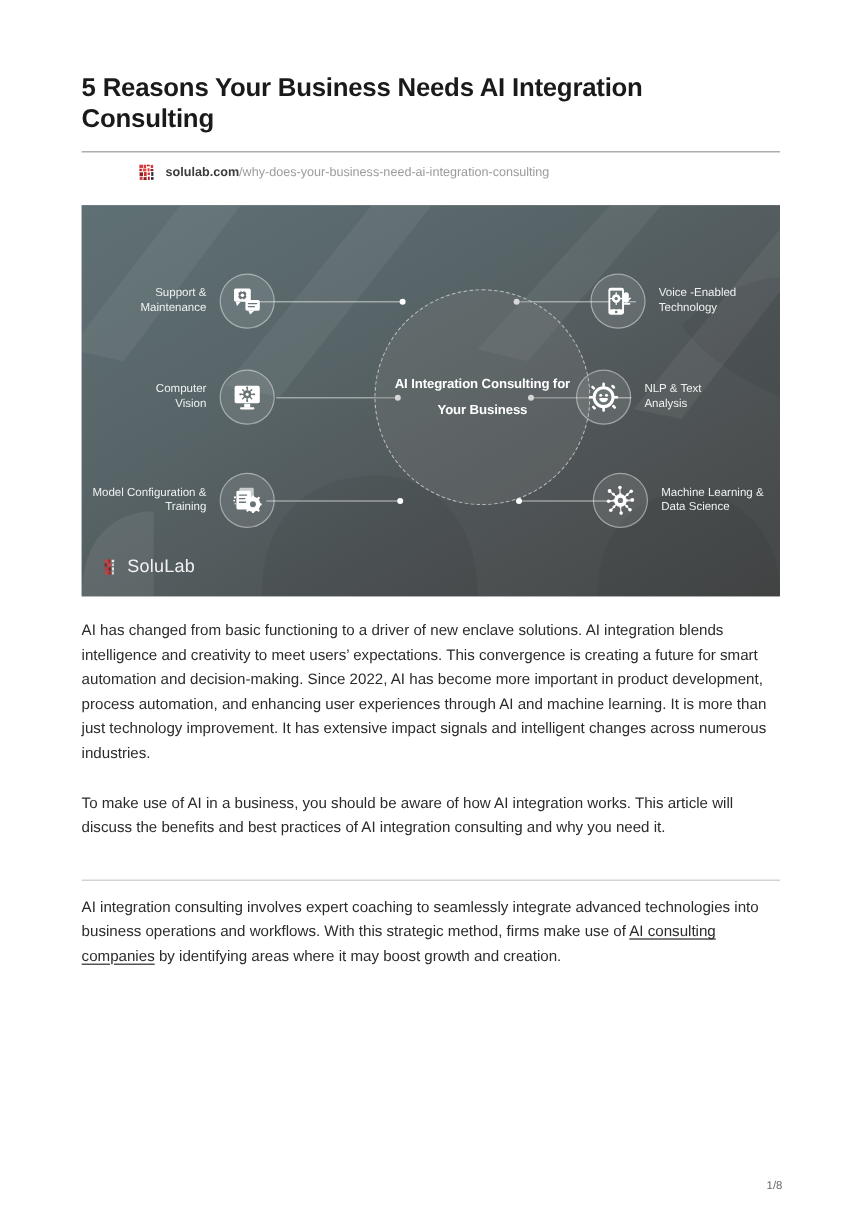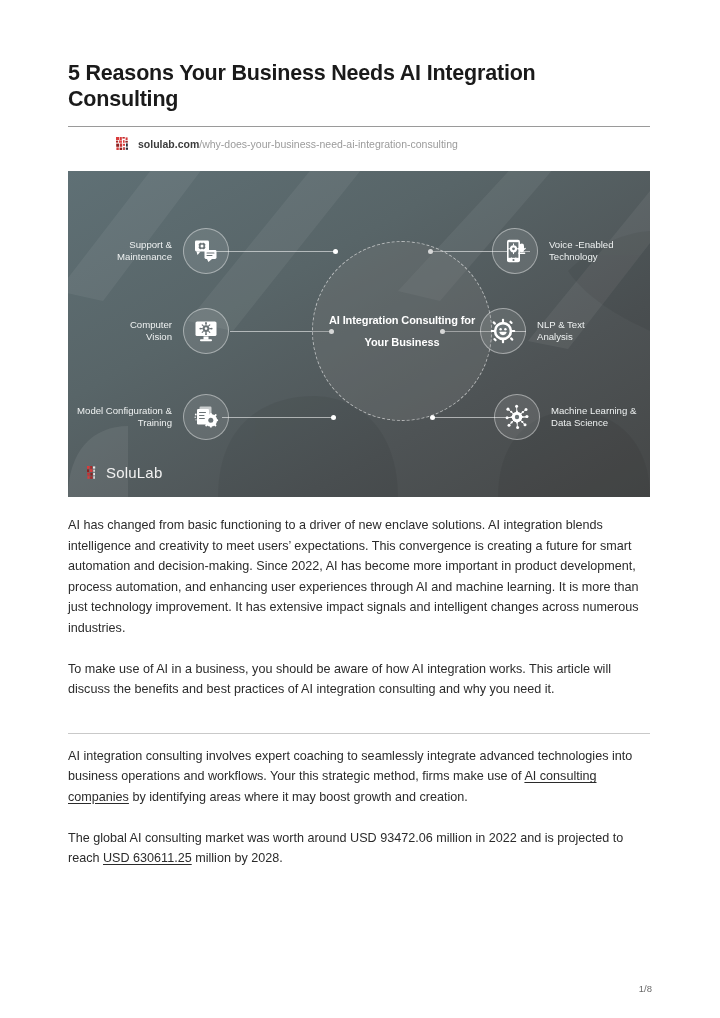--- a/index.html
+++ b/index.html
@@ -525,22 +525,21 @@
     <div class="para-gap"></div>
 
     <p class="body">To make use of AI in a business, you should be aware of how AI integration works. This article will discuss the benefits and best practices of AI integration consulting and why you need it.</p>
 
     <div style="height:24px"></div>
 
     <div class="section-rule"></div>
 
     <div style="height:12px"></div>
 
-    <p class="body"><span>AI integration consulting involves expert coaching to seamlessly integrate advanced technologies into business operations and workflows. Your this strategic method, firms make use of </span><a class="inline-link" href="#">AI consulting companies</a><span> by identifying areas where it may boost growth and creation.</span></p>
+    <p class="body"><span>AI integration consulting involves expert coaching to seamlessly integrate advanced technologies into business operations and workflows. With this strategic method, firms make use of </span><a class="inline-link" href="#">AI consulting companies</a><span> by identifying areas where it may boost growth and creation.</span></p>
 
     <div class="para-gap"></div>
 
-    <p class="body"><span>The global AI consulting market was worth around USD 93472.06 million in 2022 and is projected to reach </span><a class="inline-link" href="#">USD 630611.25</a><span> million by 2028.</span></p>
 
   </div>
 
   <div class="page-footer">1/8</div>
 </div>
 
 </body></html>

